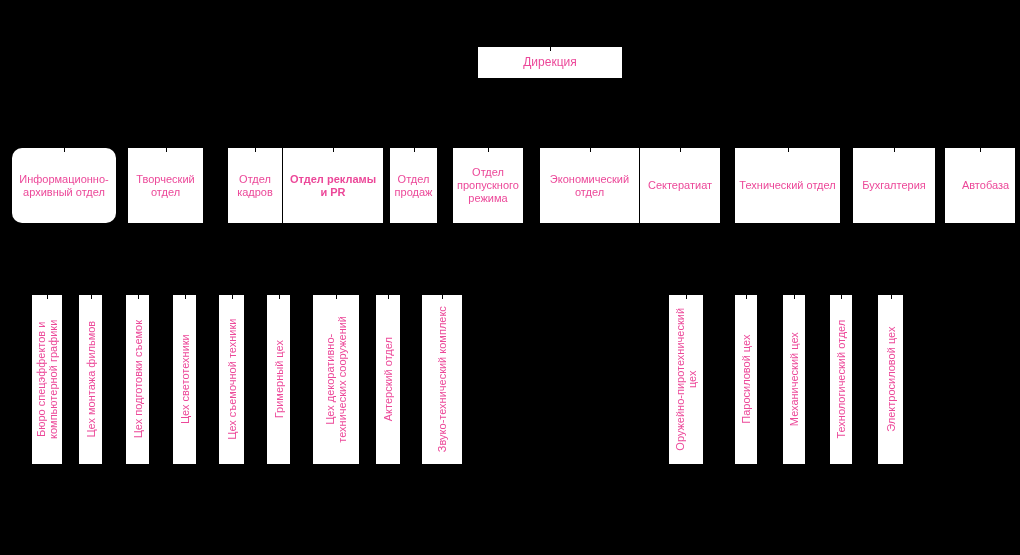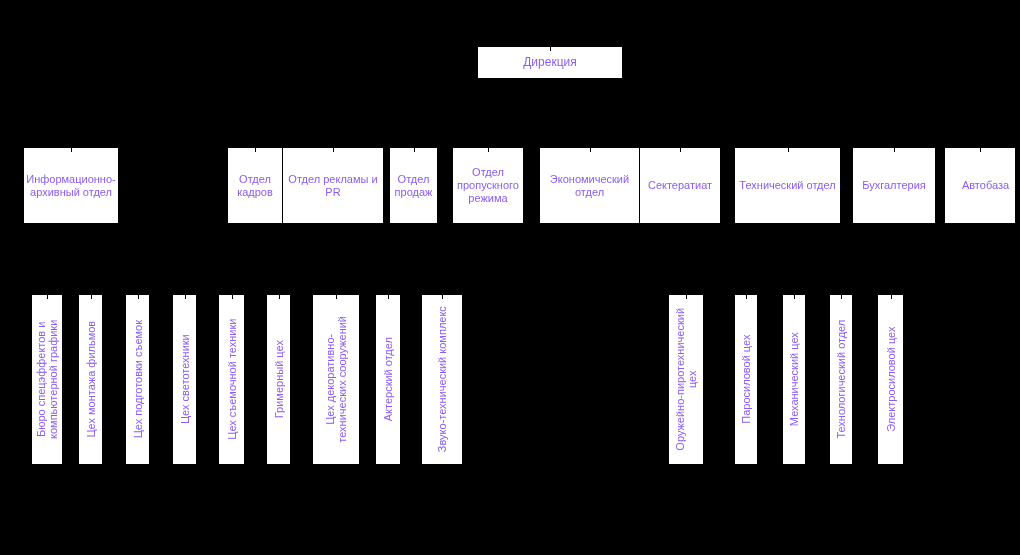--- a/index.html
+++ b/index.html
@@ -12,21 +12,21 @@
     width: 1020px;
     height: 555px;
     background: #000000;
     overflow: hidden;
     font-family: "Liberation Sans", sans-serif;
   }
   
   .node {
     position: absolute;
     background: #ffffff;
-    color: #8b5cf6;
+    color: #ec4899;
     display: flex;
     align-items: center;
     justify-content: center;
     text-align: center;
     font-size: 11px;
     line-height: 1.18;
     box-sizing: border-box;
   }
   
   .node::after {
@@ -68,27 +68,30 @@
 </style>
 </head>
 <body>
 
 <div id="canvas">
 
   <div class="node root-node">
     <span>Дирекция</span>
   </div>
 
-  <div class="node dept" style="left:24px;width:94px;">
+  <div class="node dept" style="left:12px;width:104px;border-radius:10px;">
     <span>Информационно-архивный отдел</span>
+  </div>
+  <div class="node dept" style="left:128px;width:75px;">
+    <span>Творческий отдел</span>
   </div>
   <div class="node dept" style="left:228px;width:54px;">
     <span>Отдел кадров</span>
   </div>
-  <div class="node dept" style="left:283px;width:100px;">
+  <div class="node dept" style="left:283px;width:100px;font-weight:bold;">
     <span>Отдел рекламы и PR</span>
   </div>
   <div class="node dept" style="left:453px;width:70px;">
     <span>Отдел пропускного режима</span>
   </div>
   <div class="node dept" style="left:390px;width:47px;">
     <span>Отдел продаж</span>
   </div>
   <div class="node dept" style="left:540px;width:99px;">
     <span>Экономический отдел</span>

